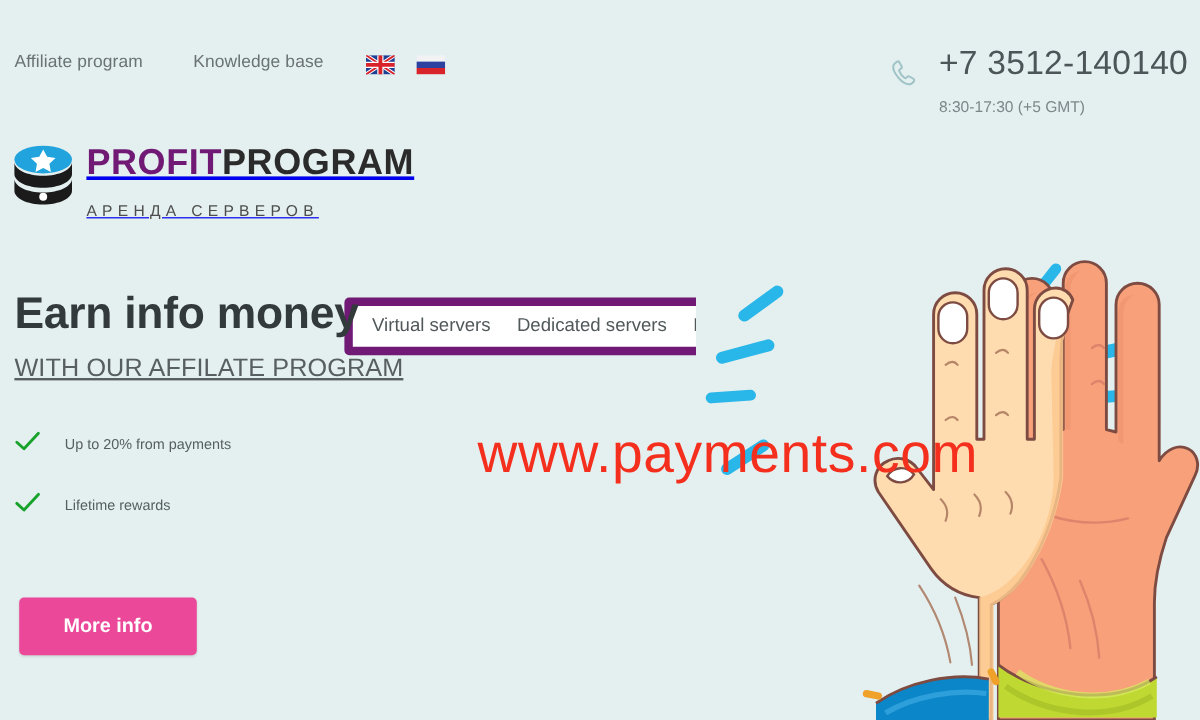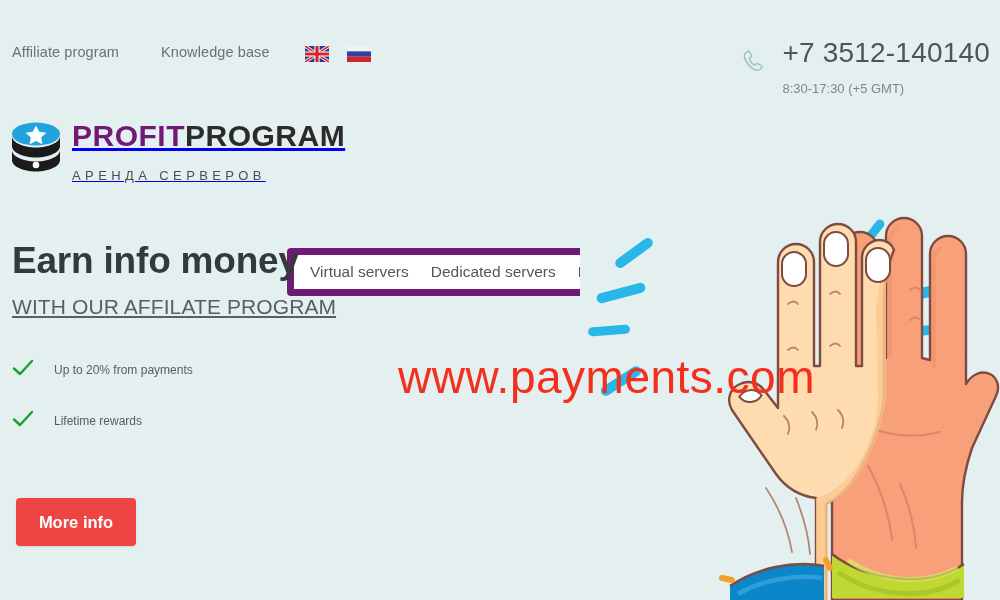--- a/index.html
+++ b/index.html
@@ -114,22 +114,22 @@
     letter-spacing: .1px; line-height: 28px; text-decoration: underline;
   }
   .features { margin-top: 32px; }
   .feature {
     display: flex; align-items: center; gap: 20px;
     height: 34px; margin-bottom: 17px;
   }
   .feature-text { font-size: 12px; color: #565e60; }
   .morebtn {
     position: absolute; left: 16px; top: 298px;
-    width: 120px; height: 48px;
-    background: #ef4444;
+    width: 148px; height: 48px;
+    background: #ec4899;
     border: none; border-radius: 4px;
     color: #ffffff; font-size: 16.5px; font-weight: bold;
     font-family: "Liberation Sans", sans-serif;
     cursor: pointer;
     box-shadow: 0 1px 2px rgba(0,0,0,.10);
   }
 
   .hero-art {
     position: absolute; right: 0; top: -2px;
     width: 420px; height: 402px;

